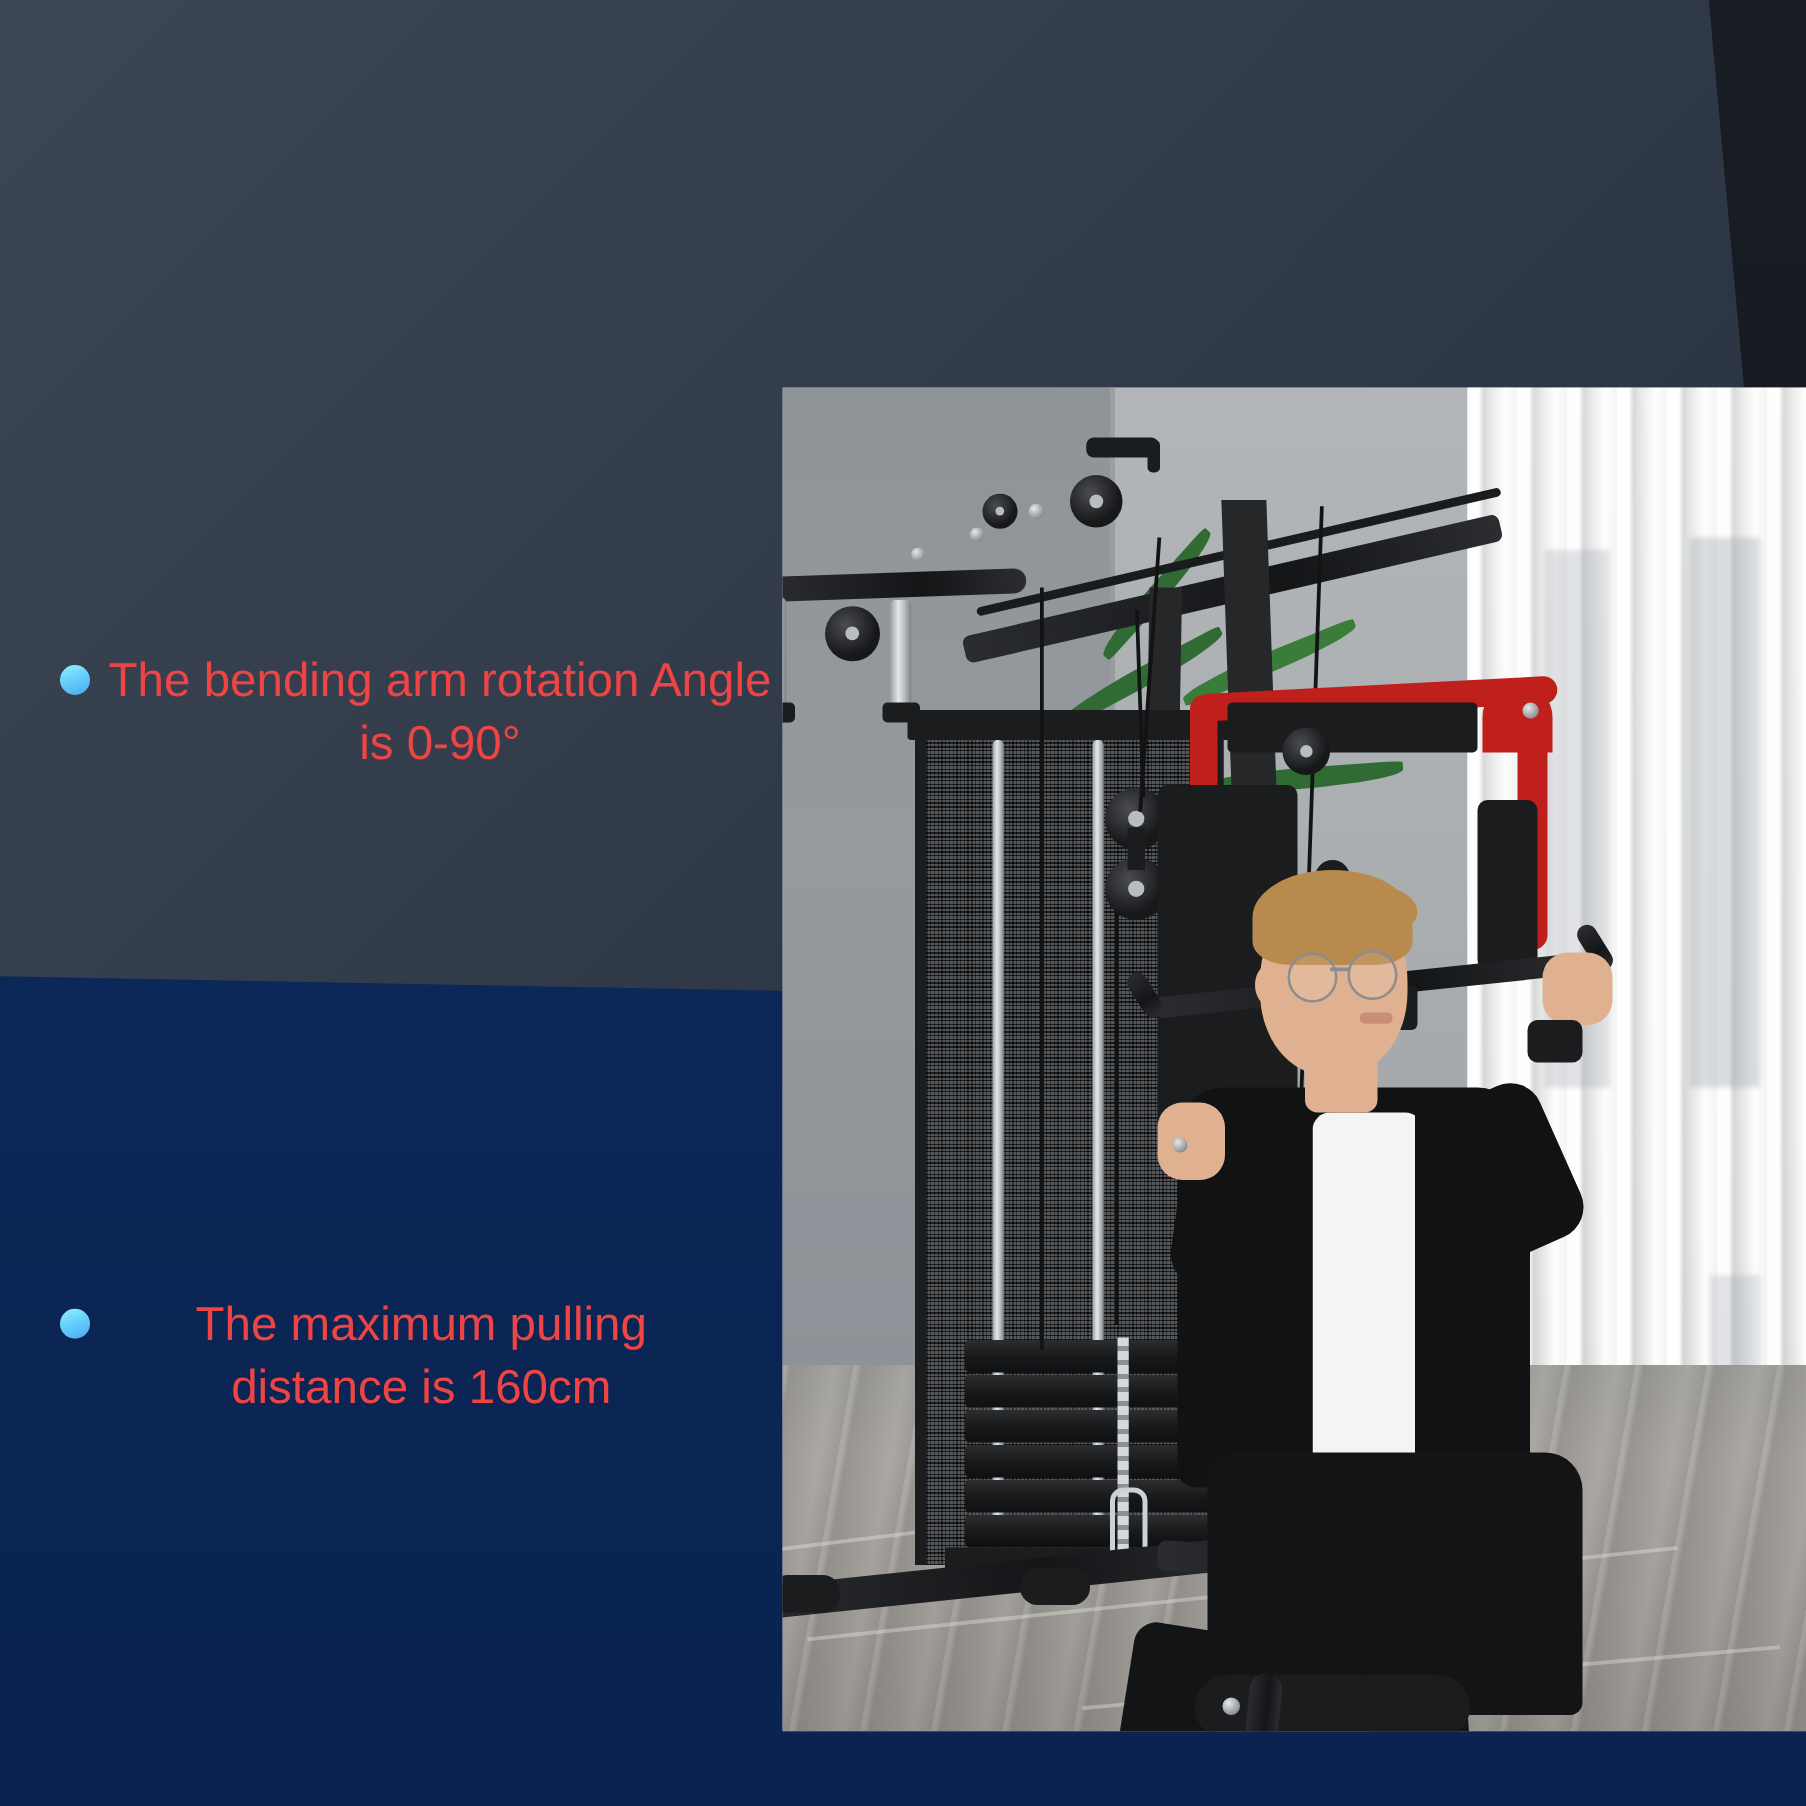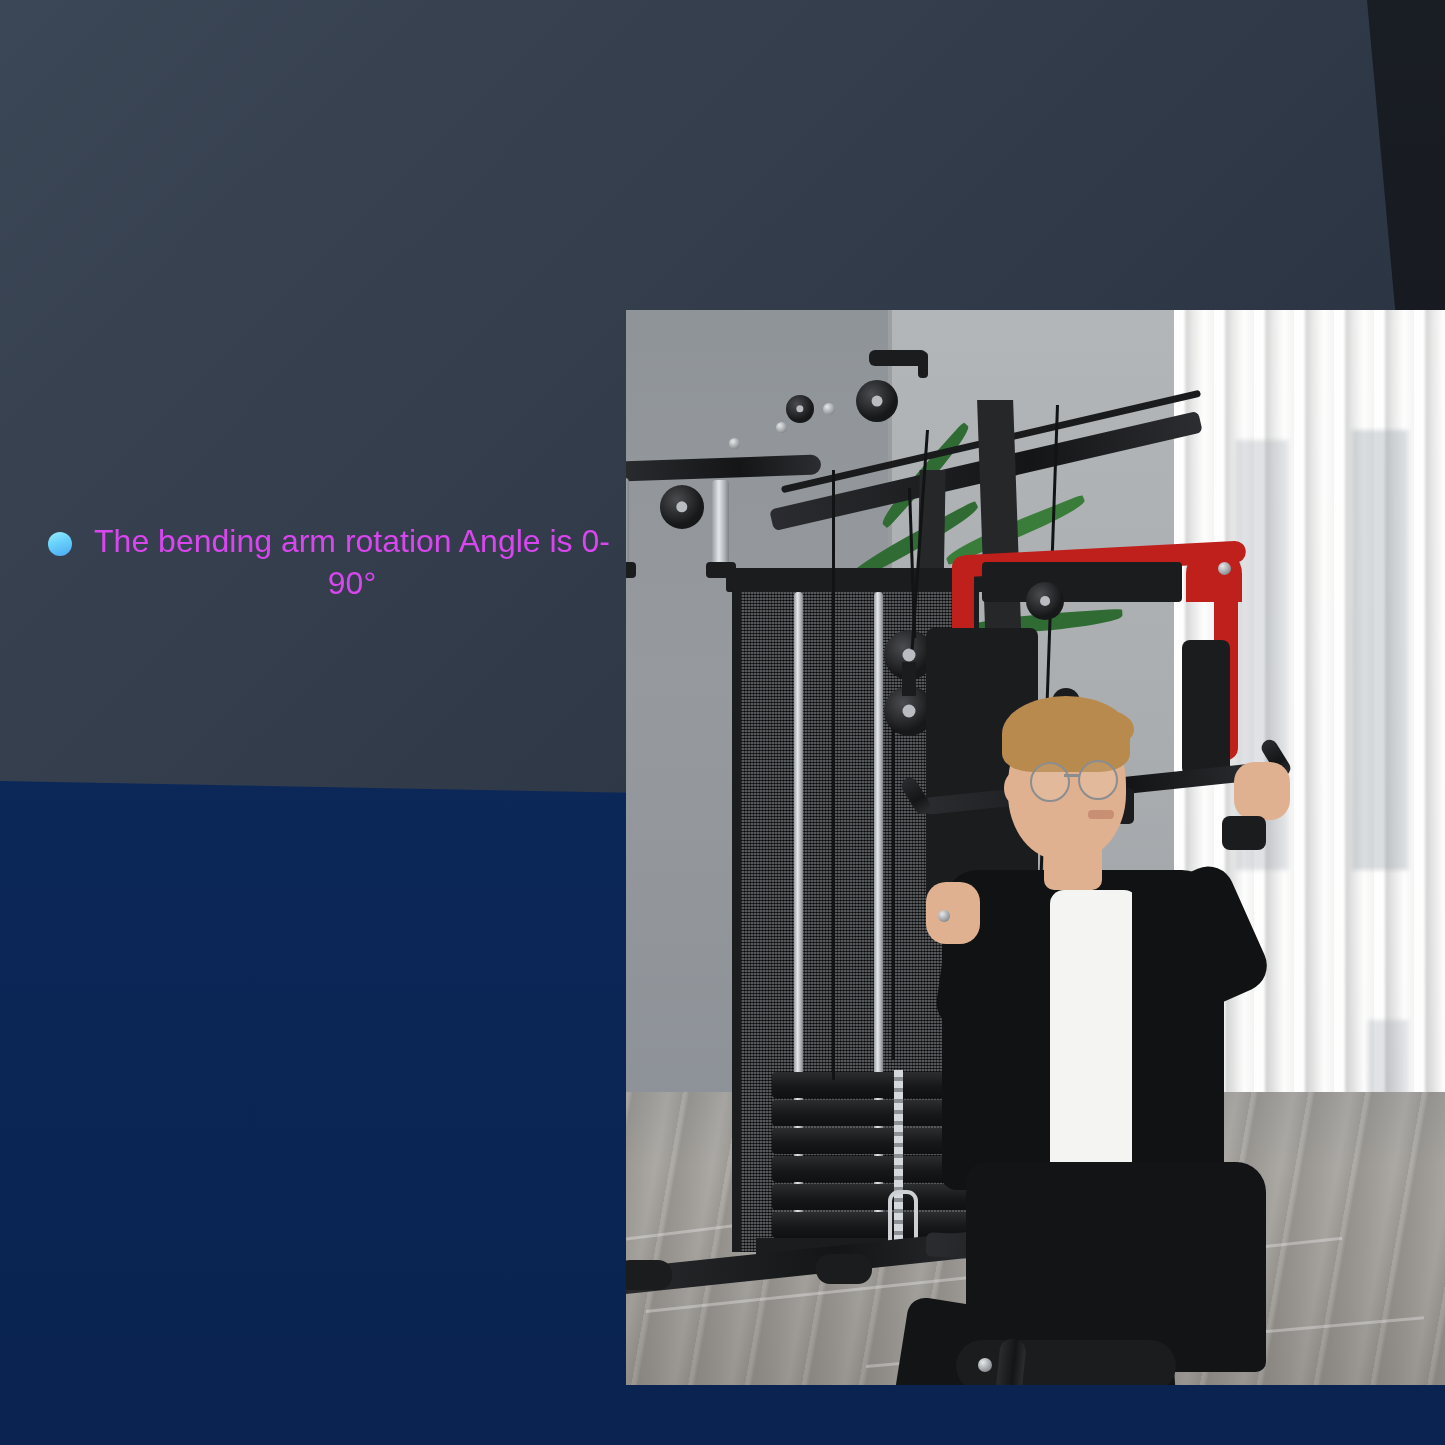--- a/index.html
+++ b/index.html
@@ -38,21 +38,21 @@
 
   
   .bullet-block{position:absolute;display:flex;align-items:flex-start;}
   .b1{left:48px;top:520px;width:570px;}
   .b2{left:48px;top:1035px;width:540px;}
   .dot{
     width:24px;height:24px;border-radius:50%;margin-top:12px;flex:0 0 24px;
     background:linear-gradient(160deg,#9ceefc 0%,#6ad4fb 40%,#4aa8f4 100%);
   }
   .btext{
-    flex:1;text-align:center;color:#d946ef;font-size:32px;line-height:1.32;
+    flex:1;text-align:center;color:#ef4444;font-size:38px;line-height:1.32;
     padding-left:14px;font-weight:400;
   }
 
   
   .photo{
     position:absolute;left:626px;top:310px;width:819px;height:1075px;
     overflow:hidden;background:#a9adb1;
   }
 
   
@@ -131,20 +131,24 @@
   <div class="bg-navy"></div>
   <div class="bg-slate"></div>
   <div class="bg-corner"></div>
 
 
   <div class="bullet-block b1">
     <div class="dot"></div>
     <div class="btext">The bending arm rotation Angle is 0-90°</div>
   </div>
 
+  <div class="bullet-block b2">
+    <div class="dot"></div>
+    <div class="btext">The maximum pulling distance is 160cm</div>
+  </div>
 
   <div class="photo">
 
     <div class="wall-left"></div>
     <div class="wall-right"></div>
     <div class="wall-seam"></div>
 
     <div class="curtain"></div>
     <div class="curtain-win"></div>
     <div class="curtain-win2"></div>

